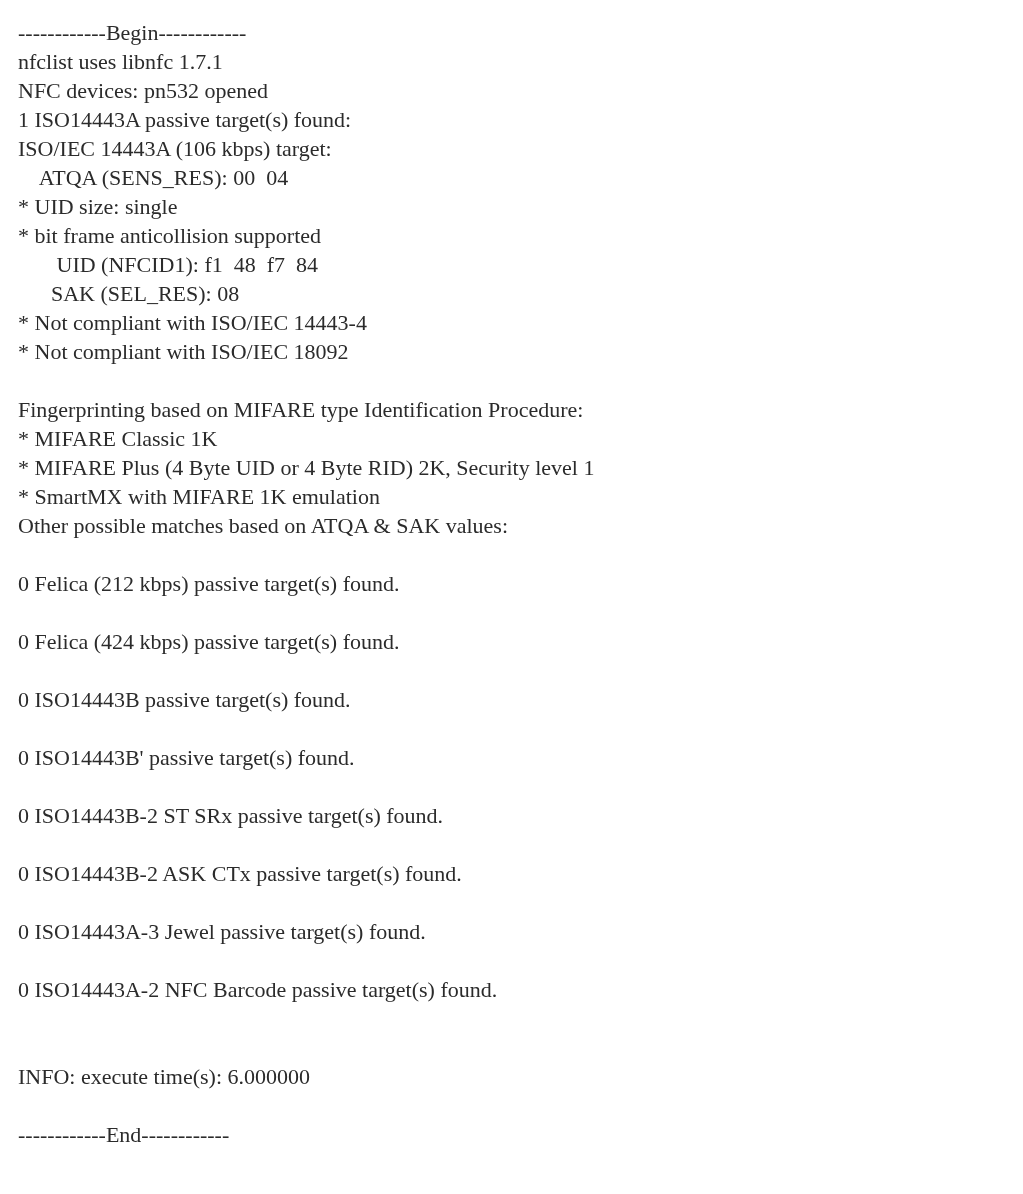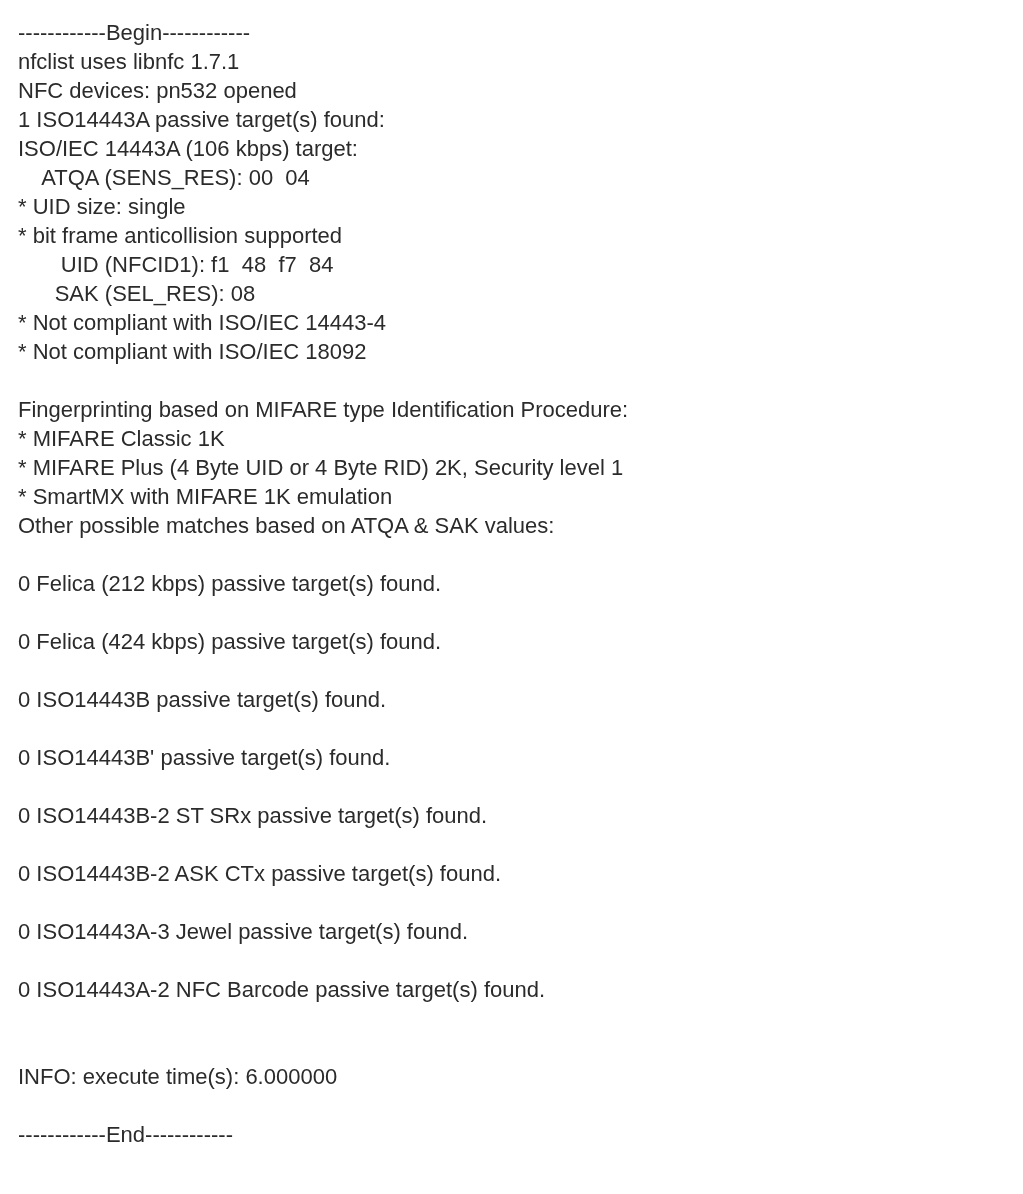--- a/index.html
+++ b/index.html
@@ -4,21 +4,21 @@
 <style>
   html, body {
     margin: 0;
     padding: 0;
     background: #ffffff;
     width: 1023px;
     height: 1194px;
     overflow: hidden;
   }
   pre.terminal {
-    font-family: Liberation Sans, sans-serif;
+    font-family: Liberation Serif, serif;
     font-size: 22px;
     line-height: 29px;
     color: #2b2b2b;
     margin: 0;
     padding: 18px 18px 0 18px;
     white-space: pre;
   }
 </style>
 </head>
 <body>

